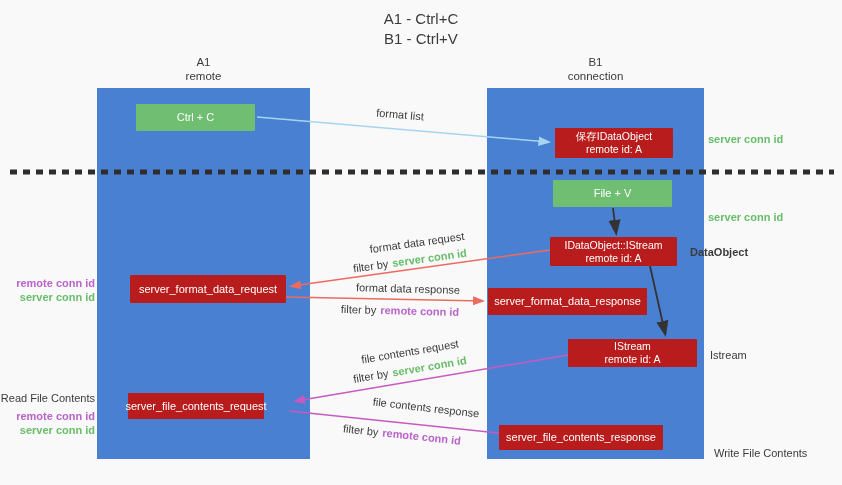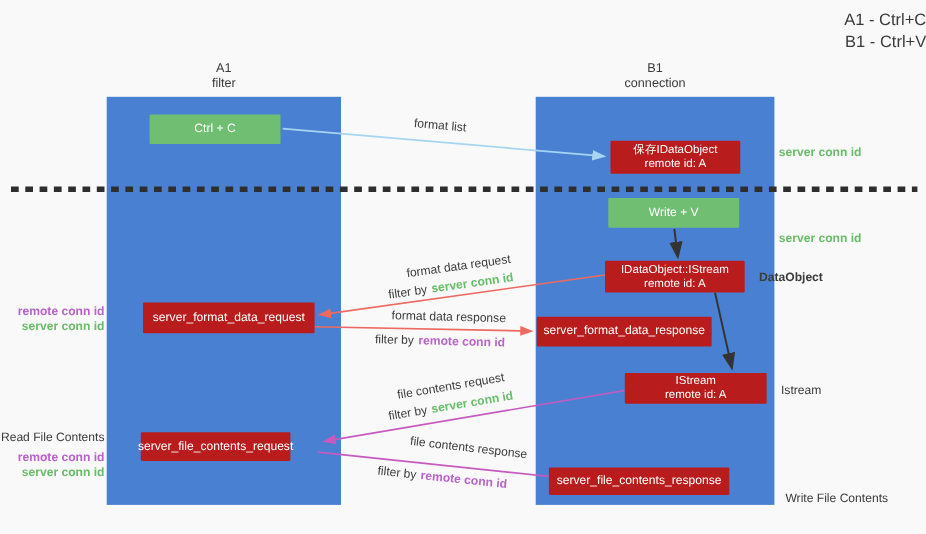--- a/index.html
+++ b/index.html
@@ -3,21 +3,21 @@
 <meta charset="utf-8">
 <style>
   html,body{margin:0;padding:0;background:#e8e8e8;}
   .canvas{
     position:relative;width:842px;height:485px;overflow:hidden;
     background:#f9f9fa;
     font-family:"Liberation Sans", sans-serif;
     color:#3b3b3b;
   }
   .title{
-    position:absolute;left:0;top:9px;width:842px;text-align:right;
+    position:absolute;left:0;top:9px;width:842px;text-align:center;
     font-size:15px;line-height:20px;color:#3b3b3b;
   }
   .lane-header{
     position:absolute;top:55px;text-align:center;
     font-size:11.5px;line-height:14px;color:#3b3b3b;
   }
   .lane{
     position:absolute;top:88px;height:371px;background:#4a80d2;
   }
   .lane-a1{left:97px;width:213px;}
@@ -49,21 +49,21 @@
 
 <div class="canvas">
 
   <div class="title">
     <div>A1 - Ctrl+C</div>
     <div>B1 - Ctrl+V</div>
   </div>
 
   <div class="lane-header" style="left:97px;width:213px;">
     <div>A1</div>
-    <div>filter</div>
+    <div>remote</div>
   </div>
   <div class="lane-header" style="left:487px;width:217px;">
     <div>B1</div>
     <div>connection</div>
   </div>
 
   <div class="lane lane-a1"></div>
   <div class="lane lane-b1"></div>
 
   <svg class="overlay" width="842" height="485" viewBox="0 0 842 485">
@@ -102,21 +102,21 @@
   <div class="box green" style="left:136px;top:104px;width:119px;height:27px;">
     <span class="single">Ctrl + C</span>
   </div>
 
   <div class="box orange" style="left:555px;top:128px;width:118px;height:30px;">
     <span class="l1">保存IDataObject</span>
     <span class="l2">remote id: A</span>
   </div>
 
   <div class="box green" style="left:553px;top:180px;width:119px;height:27px;">
-    <span class="single">Write + V</span>
+    <span class="single">File + V</span>
   </div>
 
   <div class="box orange" style="left:550px;top:237px;width:127px;height:29px;">
     <span class="l1">IDataObject::IStream</span>
     <span class="l2">remote id: A</span>
   </div>
 
   <div class="box orange" style="left:568px;top:339px;width:129px;height:28px;">
     <span class="l1">IStream</span>
     <span class="l2">remote id: A</span>

